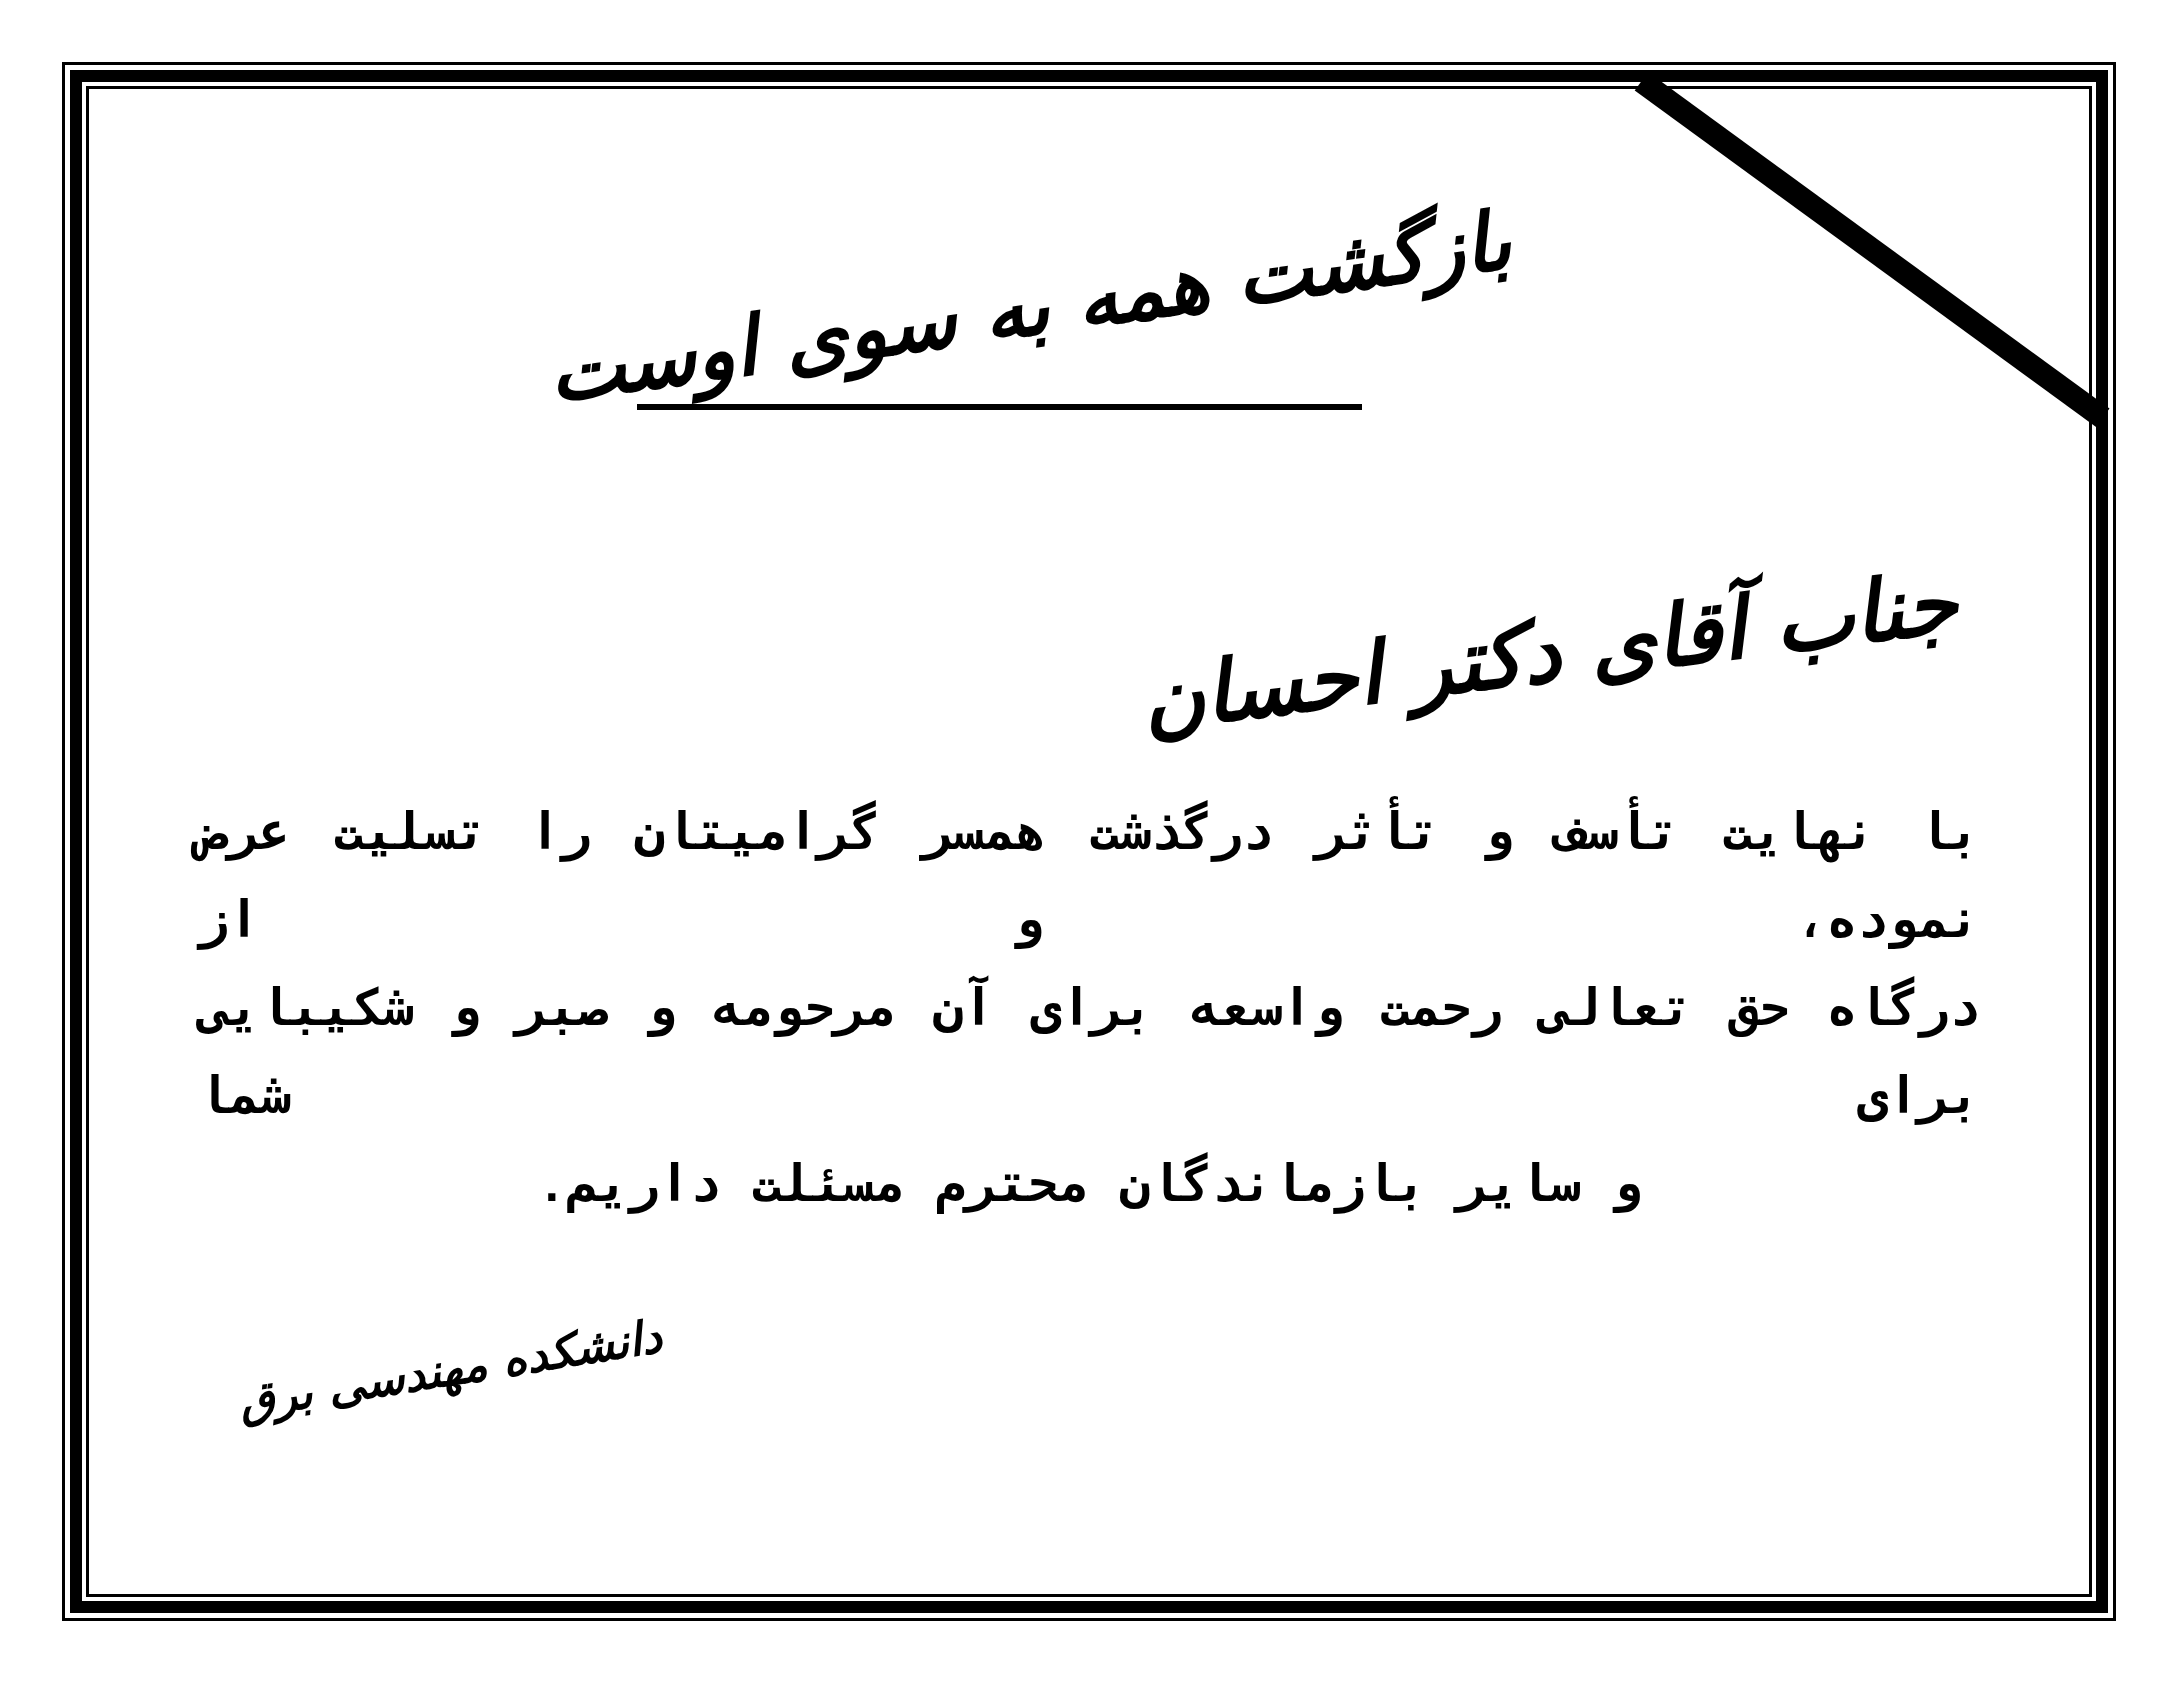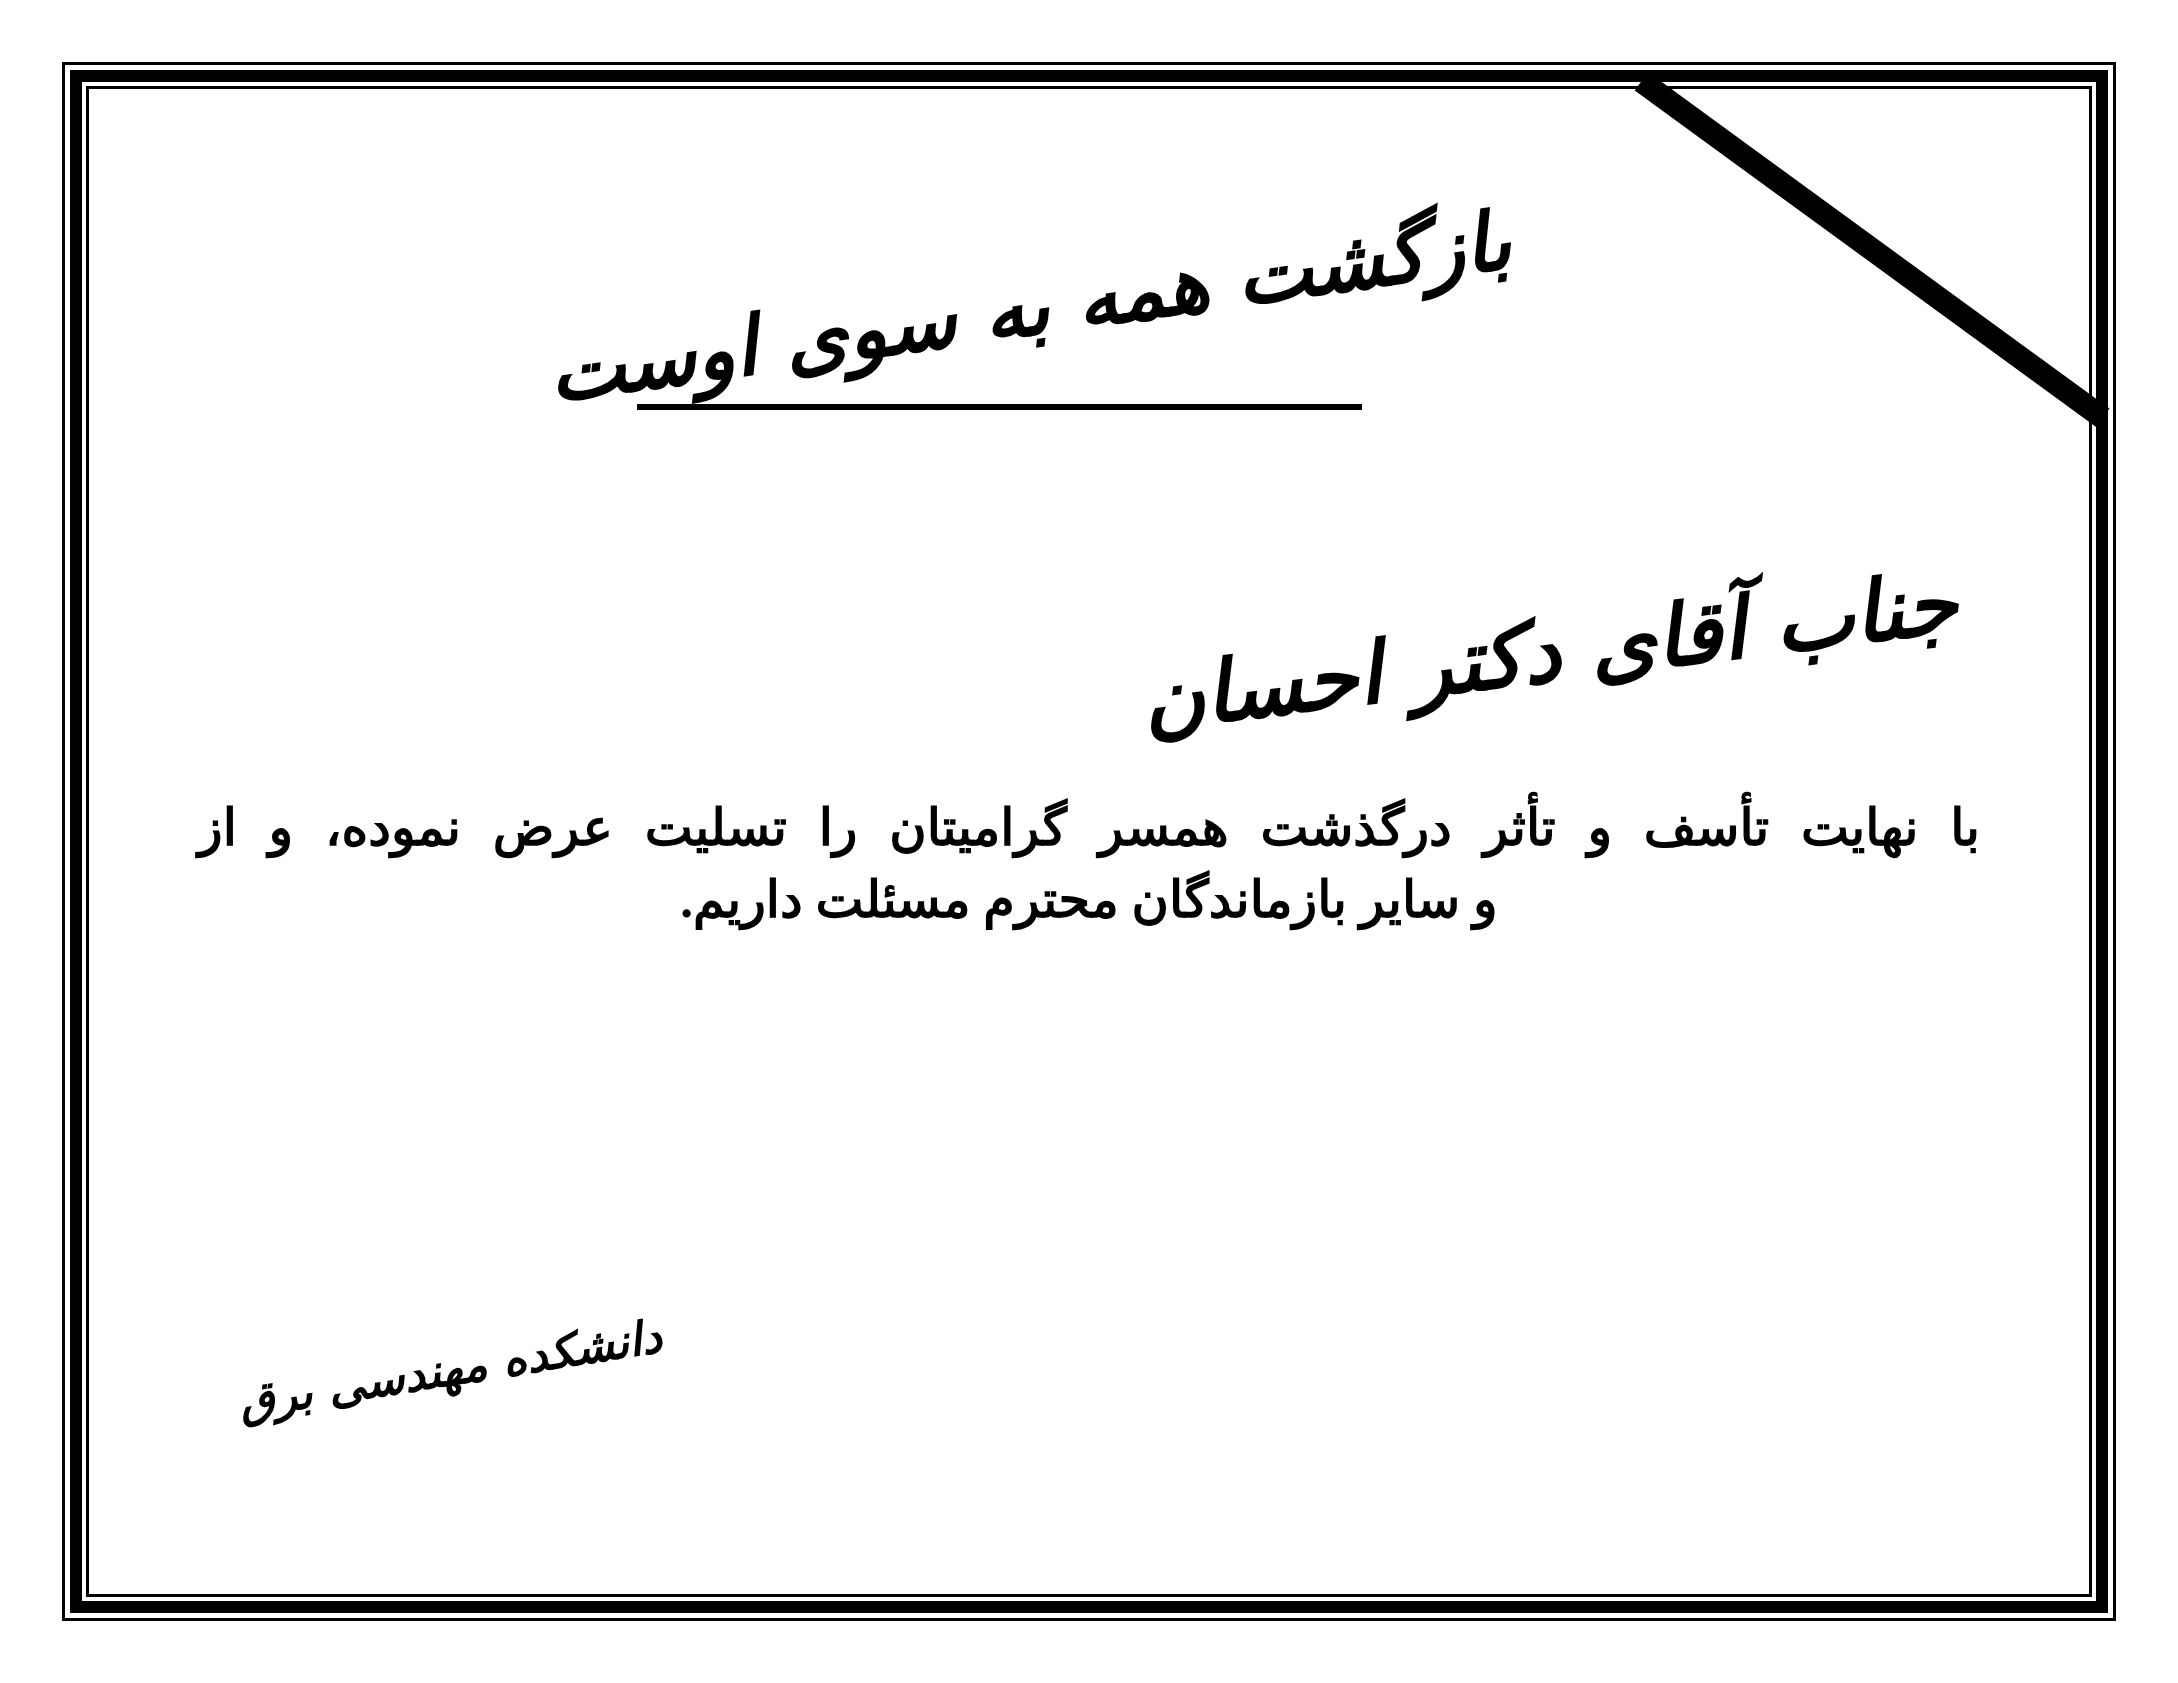--- a/index.html
+++ b/index.html
@@ -85,24 +85,24 @@
   }
 
   
   .body-text {
     position: absolute;
     left: 198px;
     top: 792px;
     width: 1782px;
     z-index: 3;
     direction: rtl;
-    font-family: Liberation Serif, serif;
+    font-family: Liberation Mono, monospace;
     font-weight: bold;
     font-size: 51px;
-    line-height: 72px;
+    line-height: 88px;
     color: #000000;
   }
   .body-line { width: 100%; }
   .body-line.fill {
     text-align: justify;
     text-align-last: justify;
     text-justify: inter-word;
   }
   .body-line.last {
     text-align: center;
@@ -119,17 +119,18 @@
 <div class="frame frame-thick"></div>
 <div class="frame frame-inner"></div>
 
 <div class="cal cal-header" lang="fa" dir="rtl">بازگشت همه به سوی اوست</div>
 <div class="header-underline"></div>
 
 <div class="cal cal-addressee" lang="fa" dir="rtl">جناب آقای دکتر احسان</div>
 
 <div class="body-text" lang="fa" dir="rtl">
   <div class="body-line fill">با نهایت تأسف و تأثر درگذشت همسر گرامیتان را تسلیت عرض نموده، و از</div>
+  <div class="body-line fill">درگاه حق تعالی رحمت واسعه برای آن مرحومه و صبر و شکیبایی برای شما</div>
   <div class="body-line last">و سایر بازماندگان محترم مسئلت داریم.</div>
 </div>
 
 <div class="cal cal-signature" lang="fa" dir="rtl">دانشکده مهندسی برق</div>
 
 
 </body></html>

